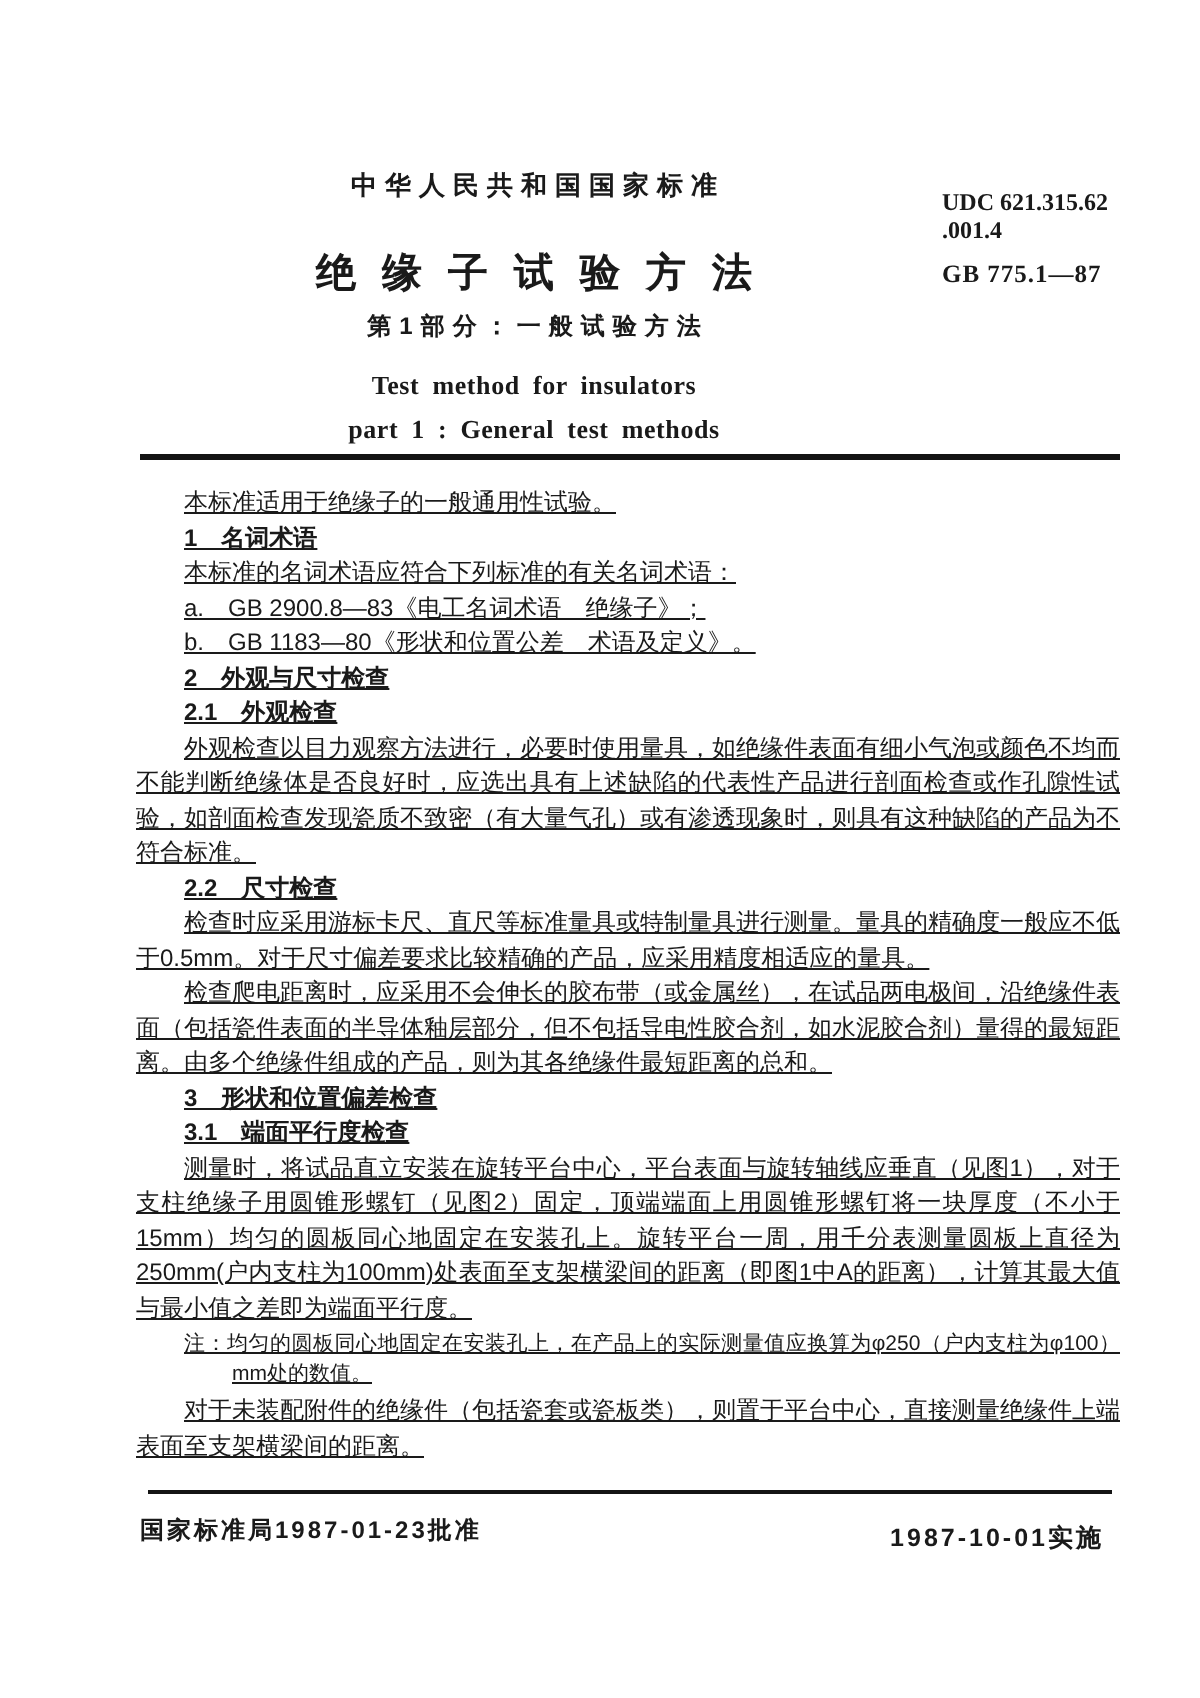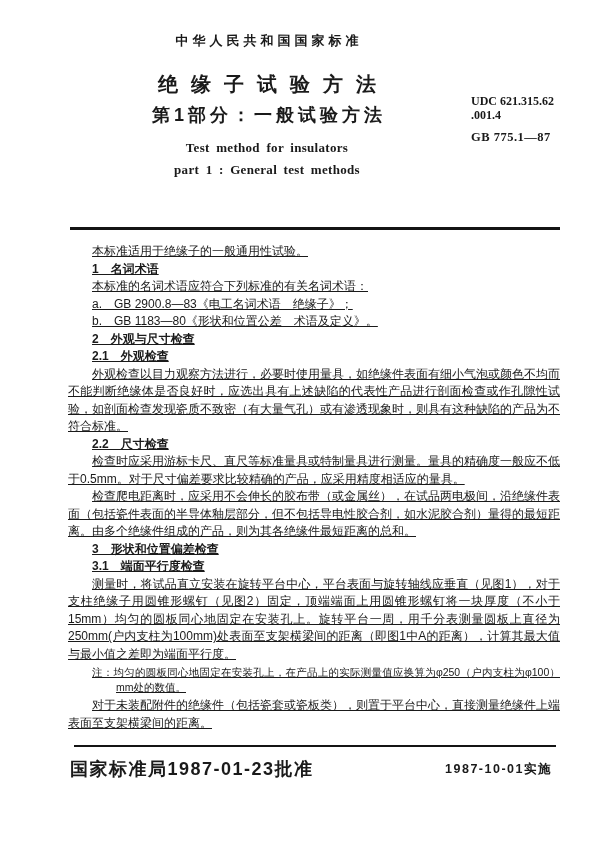--- a/index.html
+++ b/index.html
@@ -12,33 +12,33 @@
   .page{
     position:absolute;inset:0;
     background:#ffffff;
     color:#1a1a1a;
   }
   
   .hdr-center{
     position:absolute;left:0;top:0;width:534px;text-align:center;
   }
   .std-label{
-    margin-top:32px;
+    margin-top:84px;
     font-size:13px;font-weight:bold;
     letter-spacing:4px;text-indent:4px;
   }
   .title-cn-1{
     margin-top:21px;
     font-size:20px;font-weight:bold;
     letter-spacing:13px;text-indent:13px;
     white-space:nowrap;
   }
   .title-cn-2{
     margin-top:5px;
-    font-size:18px;font-weight:bold;
+    font-size:12px;font-weight:bold;
     letter-spacing:4px;text-indent:4px;
     white-space:nowrap;
   }
   .title-en{
     font-family:"Liberation Serif","DejaVu Serif",serif;
     font-size:13px;font-weight:bold;
     letter-spacing:0.3px;word-spacing:3px;
     white-space:nowrap;
   }
   .title-en-1{margin-top:13px;}
@@ -70,21 +70,21 @@
     margin-top:2px !important;margin-bottom:2px !important;
     text-align:justify;
   }
   
   .rule-bottom{
     position:absolute;left:74px;right:44px;top:745px;height:2px;
     background:#141414;
   }
   .footer-left{
     position:absolute;left:70px;top:757px;
-    font-size:18px;font-weight:bold;letter-spacing:1.5px;
+    font-size:12px;font-weight:bold;letter-spacing:1.5px;
   }
   .footer-right{
     position:absolute;right:48px;top:761px;
     font-size:12.5px;font-weight:bold;letter-spacing:1.5px;text-align:right;
   }
 </style>
 </head>
 <body>
 
 <div class="page">

